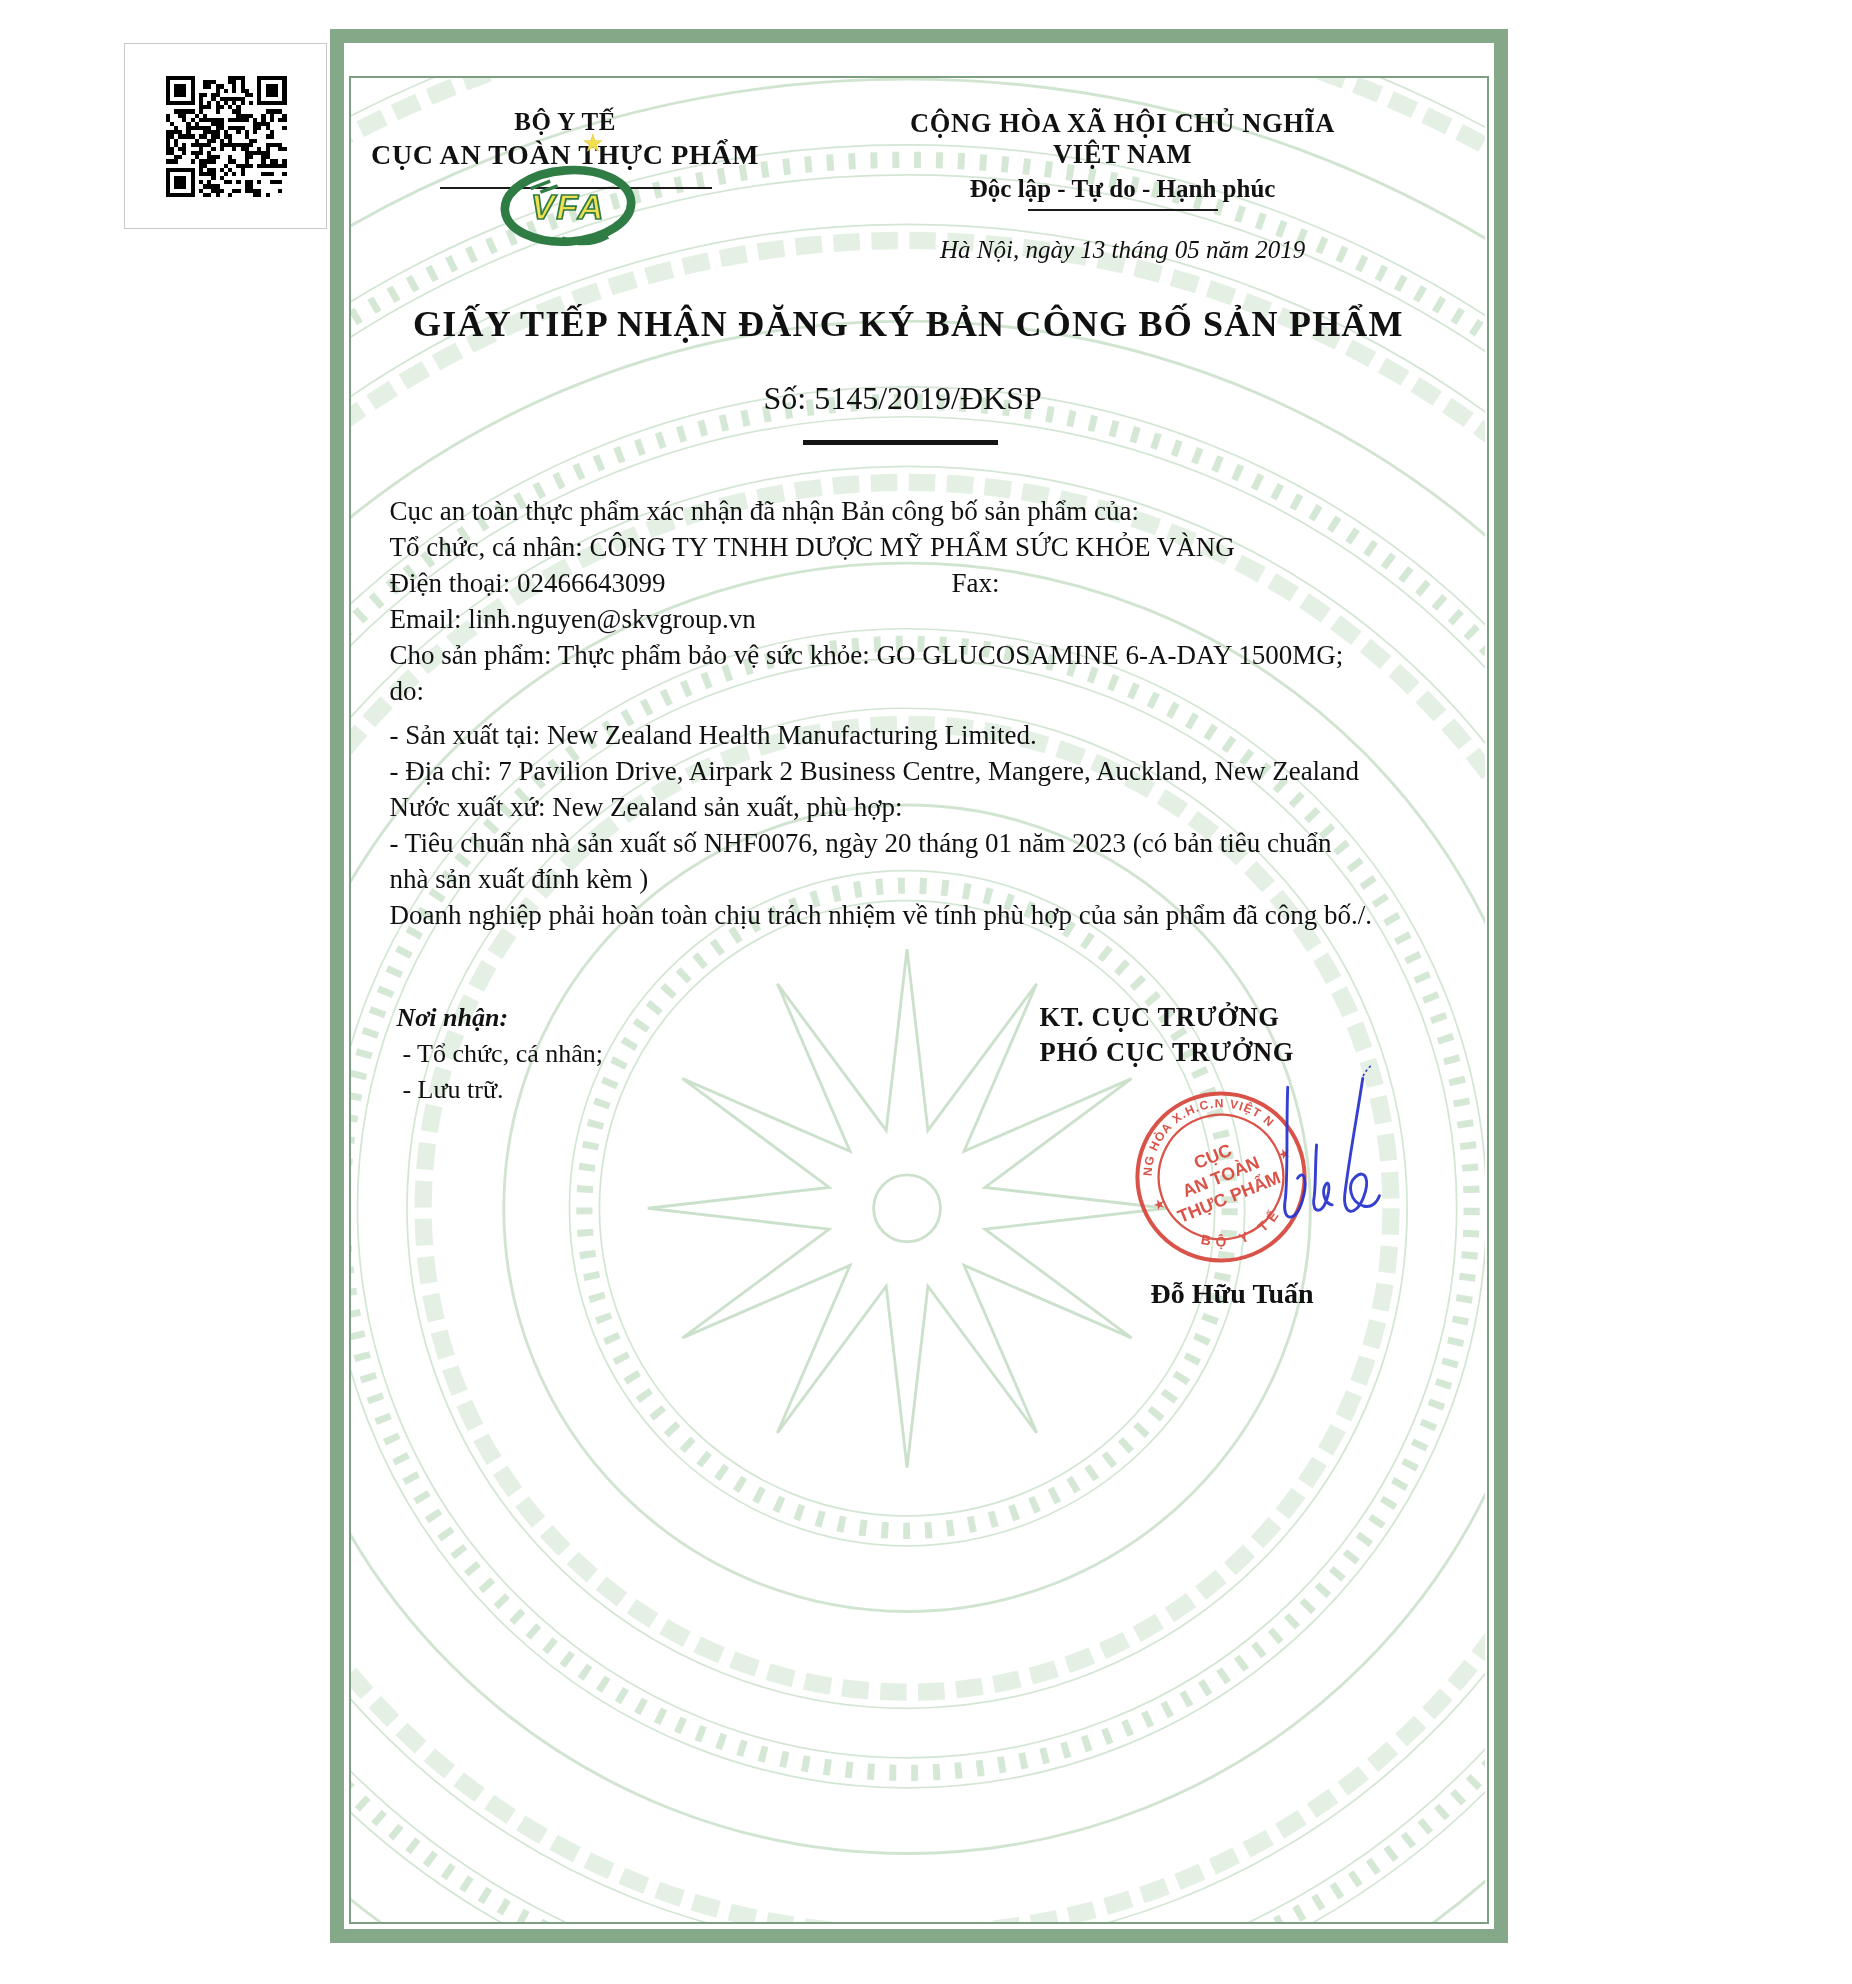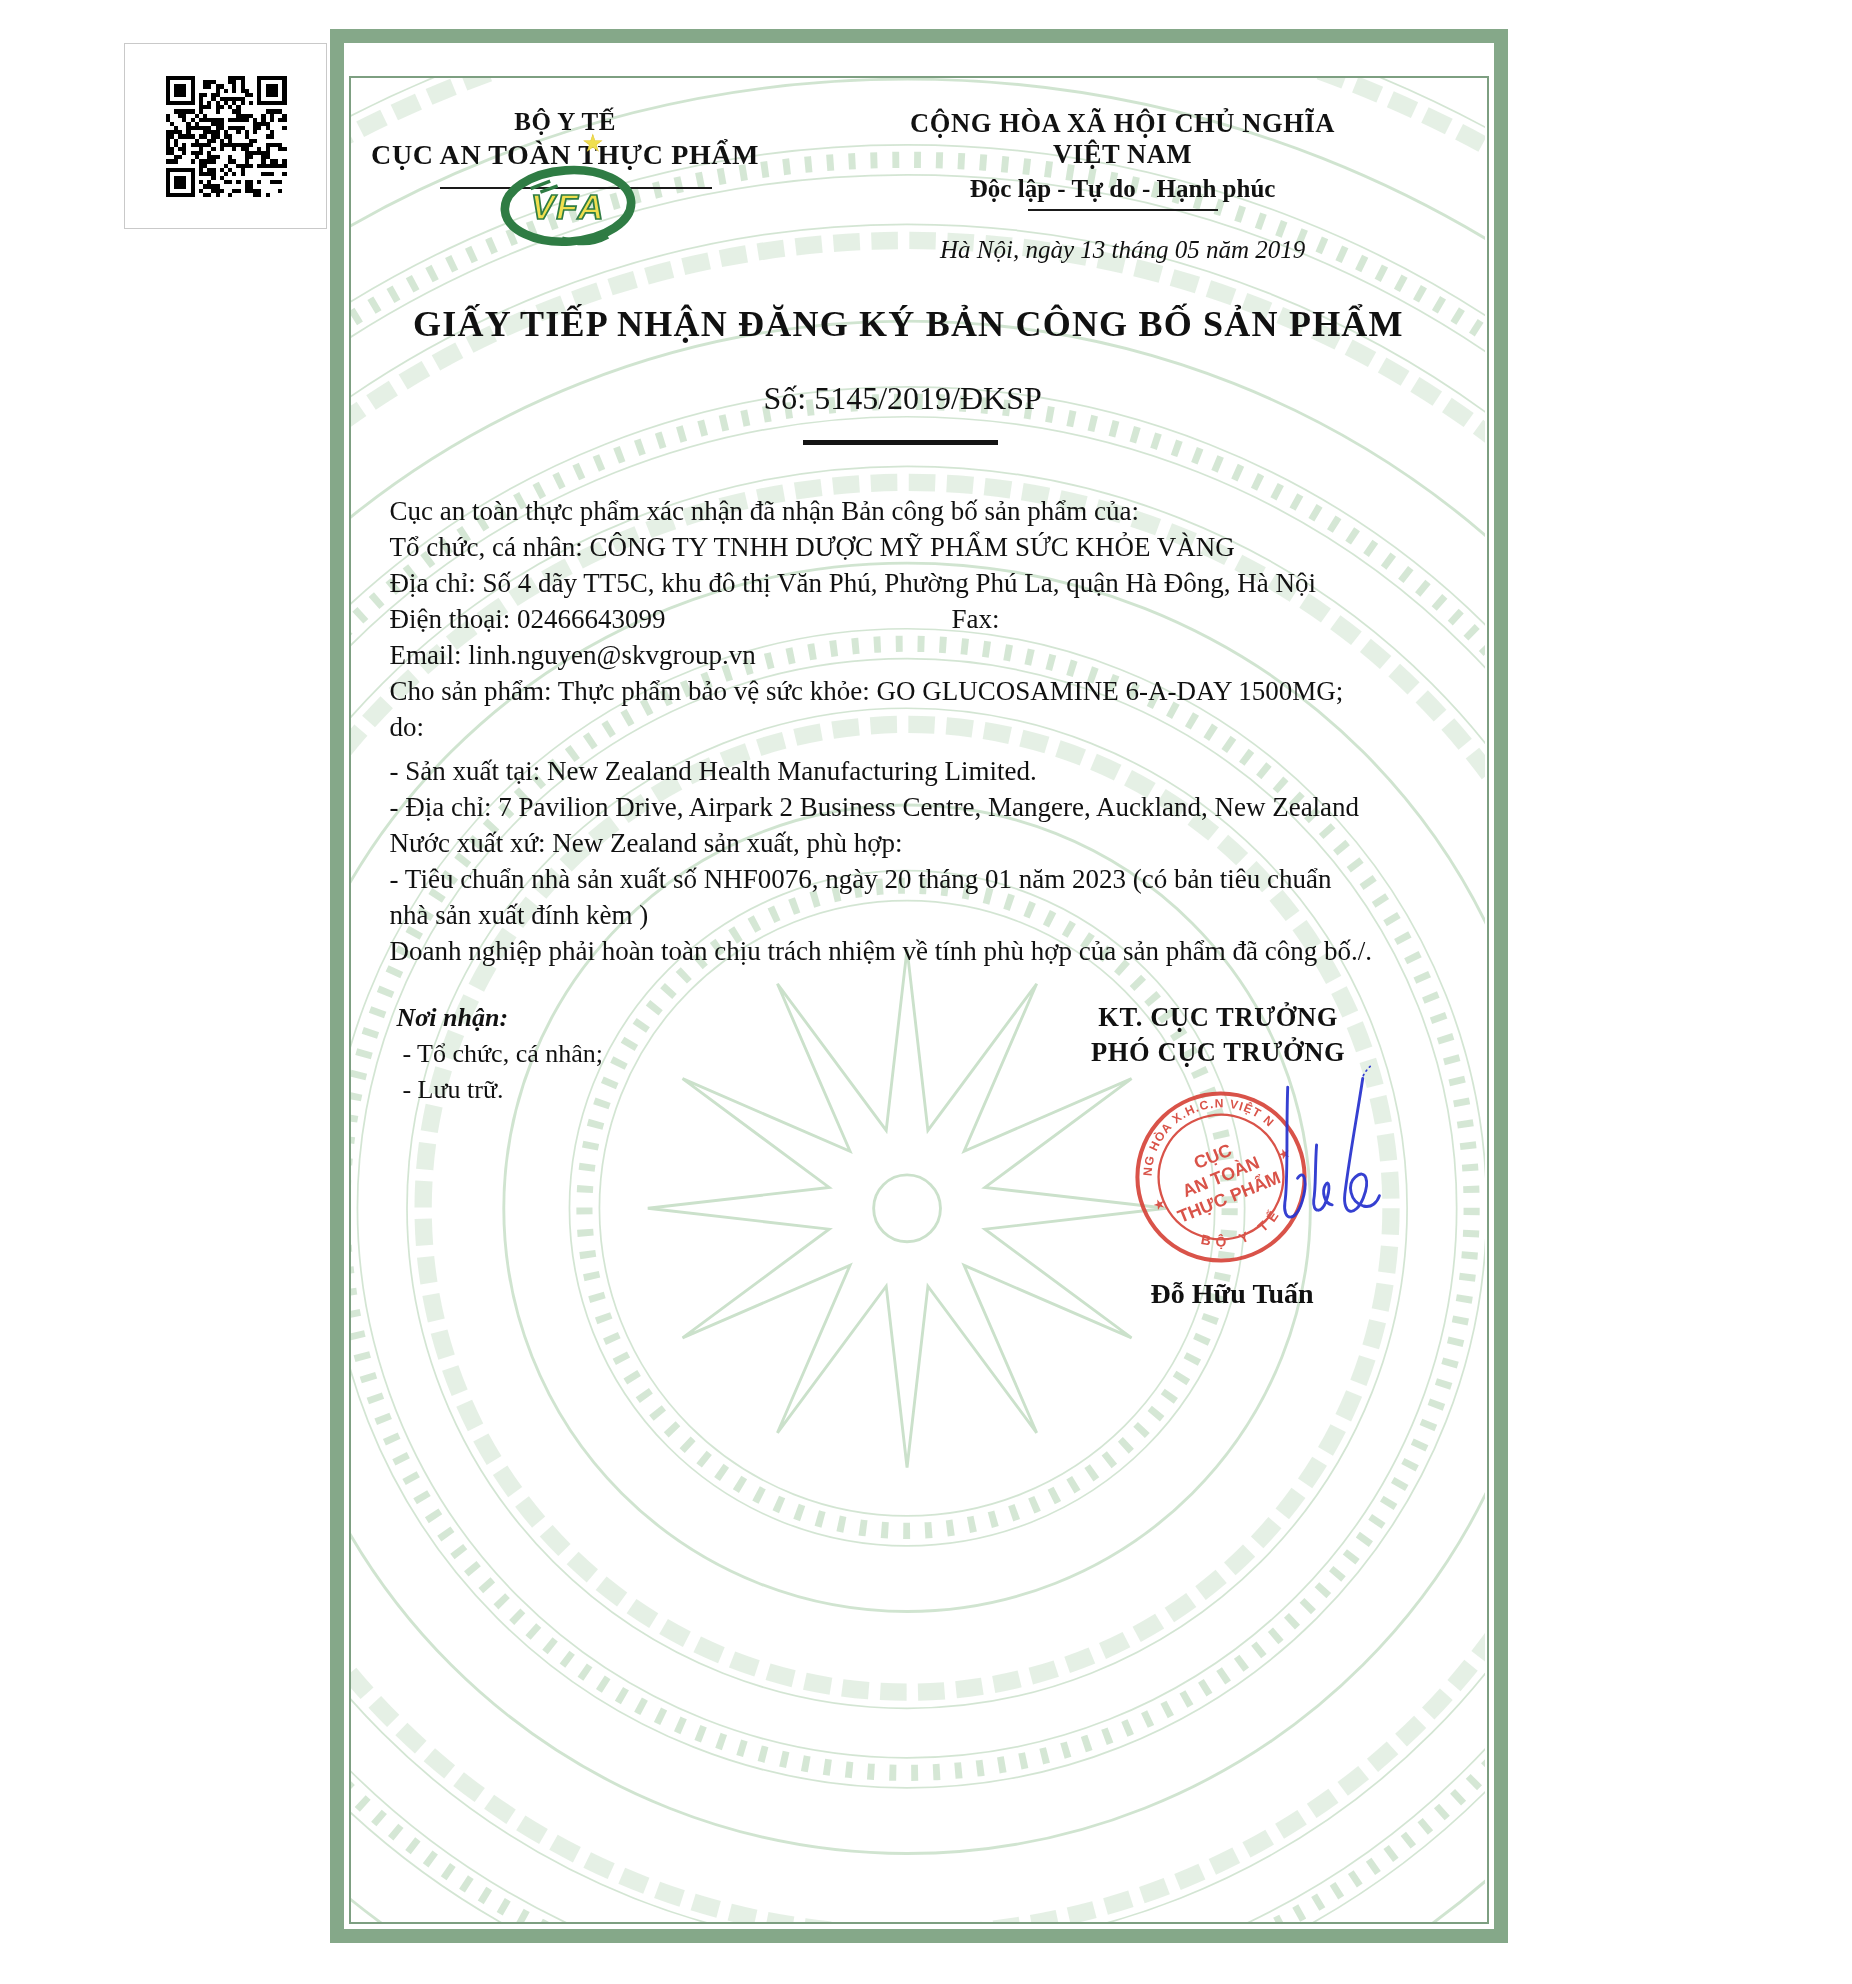--- a/index.html
+++ b/index.html
@@ -39,21 +39,21 @@
   .body-block{position:absolute;left:39px;top:415px;width:1077px;font-size:27px;line-height:36px;}
   .body-block .bl{white-space:nowrap;}
   .phone-row{display:flex;}
   .phone-row .phone{width:562px;flex:0 0 auto;}
   .gap14{height:8px;}
 
   .recipients{position:absolute;left:46px;top:922px;font-size:26px;line-height:36px;}
   .recipients .rt{font-weight:bold;font-style:italic;}
   .recipients .ri{padding-left:5.8px;}
 
-  .signer-titles{position:absolute;left:689px;top:922px;width:357px;text-align:center;
+  .signer-titles{position:absolute;left:689px;top:922px;width:357px;
                  font-size:26.5px;font-weight:bold;line-height:35px;letter-spacing:0.6px;}
   .signer-name{position:absolute;left:703px;top:1200px;width:357px;text-align:center;
                font-size:28px;font-weight:bold;}
 
   .stamp{position:absolute;left:772px;top:1001px;width:196px;height:196px;transform:rotate(-22deg);}
   .stamp text{fill:#d6453a;font-family:"Liberation Sans","DejaVu Sans",sans-serif;font-weight:bold;}
   .signature{position:absolute;left:905px;top:986px;}
 </style>
 </head>
 <body>
@@ -446,21 +446,20 @@
 
         <div class="title-wrap">
           <span class="cert-title">GIẤY TIẾP NHẬN ĐĂNG KÝ BẢN CÔNG BỐ SẢN PHẨM</span>
         </div>
         <div class="cert-number">Số: 5145/2019/ĐKSP</div>
         <div class="title-divider"></div>
 
         <div class="body-block">
           <div class="bl">Cục an toàn thực phẩm xác nhận đã nhận Bản công bố sản phẩm của:</div>
           <div class="bl">Tổ chức, cá nhân: CÔNG TY TNHH DƯỢC MỸ PHẨM SỨC KHỎE VÀNG</div>
-          <div class="bl">Địa chỉ: Số 4 dãy TT5C, khu đô thị Văn Phú, Phường Phú La, quận Hà Đông, Hà Nội</div>
           <div class="bl phone-row">
             <span class="phone">Điện thoại: 02466643099</span>
             <span>Fax:</span>
           </div>
           <div class="bl">Email: linh.nguyen@skvgroup.vn</div>
           <div class="bl">Cho sản phẩm: Thực phẩm bảo vệ sức khỏe: GO GLUCOSAMINE 6-A-DAY 1500MG;</div>
           <div class="bl">do:</div>
           <div class="gap14"></div>
           <div class="bl">- Sản xuất tại: New Zealand Health Manufacturing Limited.</div>
           <div class="bl">- Địa chỉ: 7 Pavilion Drive, Airpark 2 Business Centre, Mangere, Auckland, New Zealand</div>

